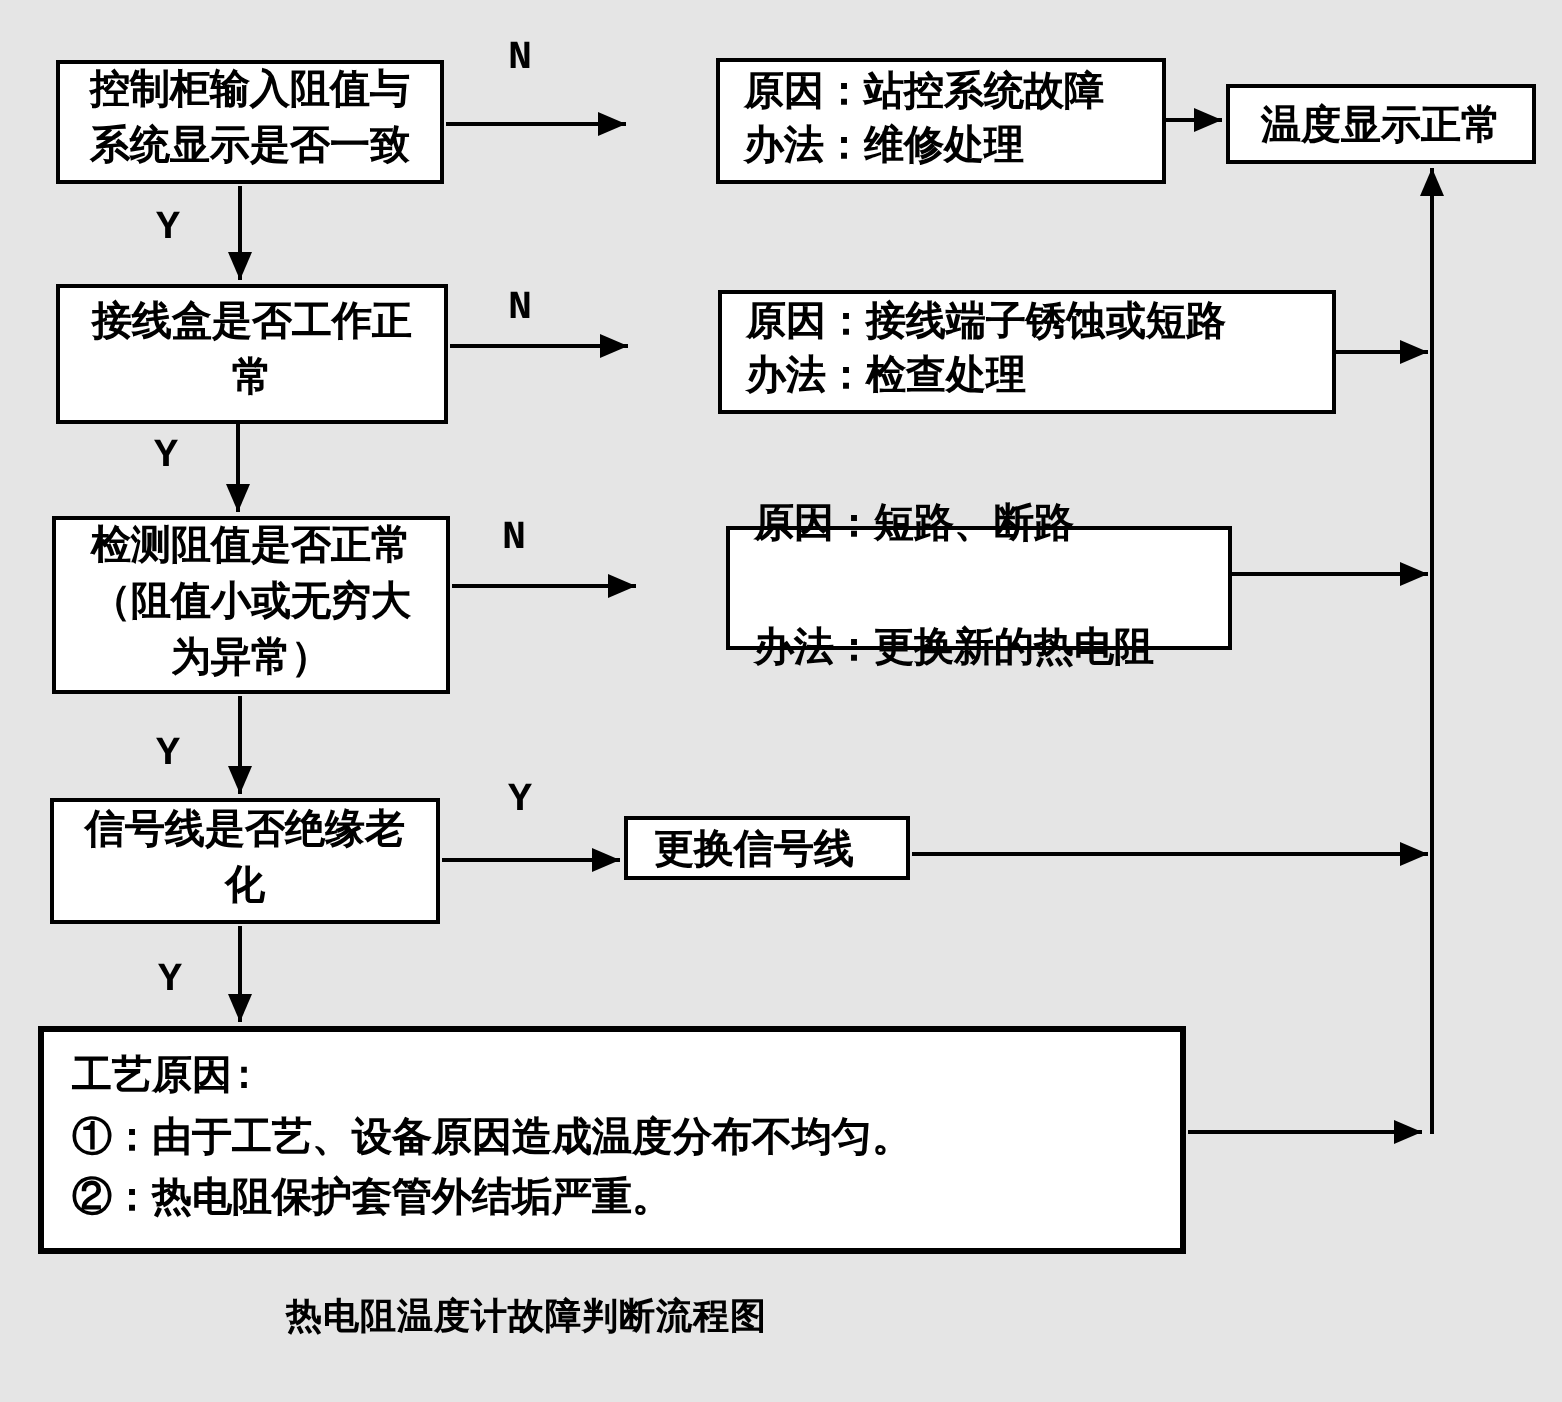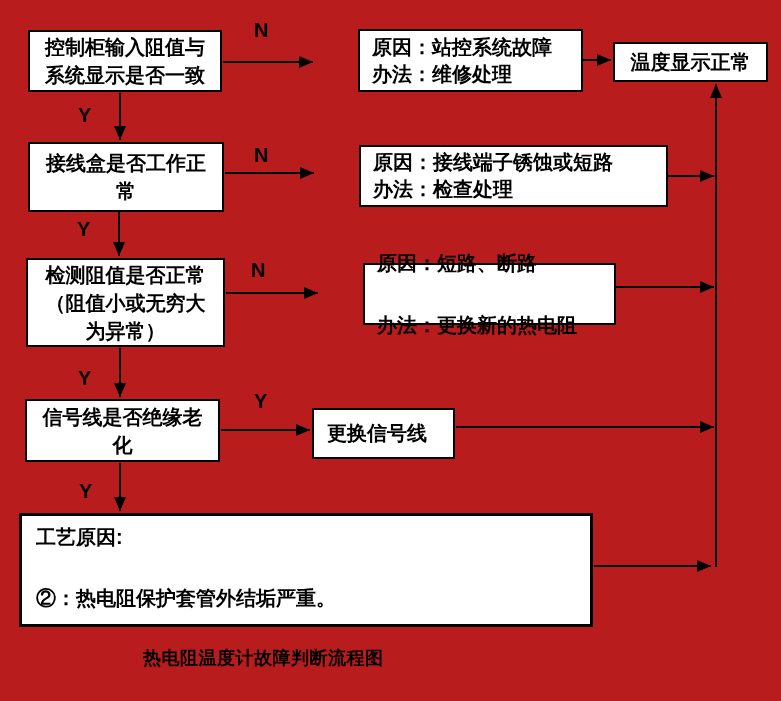--- a/index.html
+++ b/index.html
@@ -1,20 +1,20 @@
 <!DOCTYPE html>
 <html><head>
 <meta charset="utf-8">
 <style>
   html,body{margin:0;padding:0;background:#ffffff;}
   .canvas{
     position:relative;
     width:781px;height:701px;
-    background:#b91c1c;
-    font-family:Liberation Sans, sans-serif;
+    background:#e5e5e5;
+    font-family:Liberation Mono, monospace;
     color:#000000;
     overflow:hidden;
   }
   .arrow-layer{position:absolute;left:0;top:0;width:781px;height:701px;}
   .node{
     position:absolute;
     box-sizing:border-box;
     border:2px solid #000000;
     background:#ffffff;
     font-weight:bold;
@@ -118,30 +118,31 @@
   <div class="node reason" style="left:316px;top:145px;width:309px;height:62px;">
     <div>原因：接线端子锈蚀或短路</div>
     <div>办法：检查处理</div>
   </div>
 
   <div class="node reason" style="left:320px;top:263px;width:253px;height:62px;gap:35px;">
     <div>原因：短路、断路</div>
     <div>办法：更换新的热电阻</div>
   </div>
 
-  <div class="node action" style="left:312px;top:408px;width:143px;height:51px;">
+  <div class="node action" style="left:312px;top:408px;width:143px;height:32px;">
     <span>更换信号线</span>
   </div>
 
   <div class="node terminal" style="left:613px;top:42px;width:155px;height:40px;">
     <span>温度显示正常</span>
   </div>
 
   <div class="node process" style="left:19px;top:513px;width:574px;height:114px;">
     <div>工艺原因:</div>
+    <div>①：由于工艺、设备原因造成温度分布不均匀。</div>
     <div>②：热电阻保护套管外结垢严重。</div>
   </div>
 
   <div class="lbl" style="left:254px;top:19px;">N</div>
   <div class="lbl" style="left:78px;top:104px;">Y</div>
   <div class="lbl" style="left:254px;top:144px;">N</div>
   <div class="lbl" style="left:77px;top:218px;">Y</div>
   <div class="lbl" style="left:251px;top:259px;">N</div>
   <div class="lbl" style="left:78px;top:367px;">Y</div>
   <div class="lbl" style="left:254px;top:390px;">Y</div>

